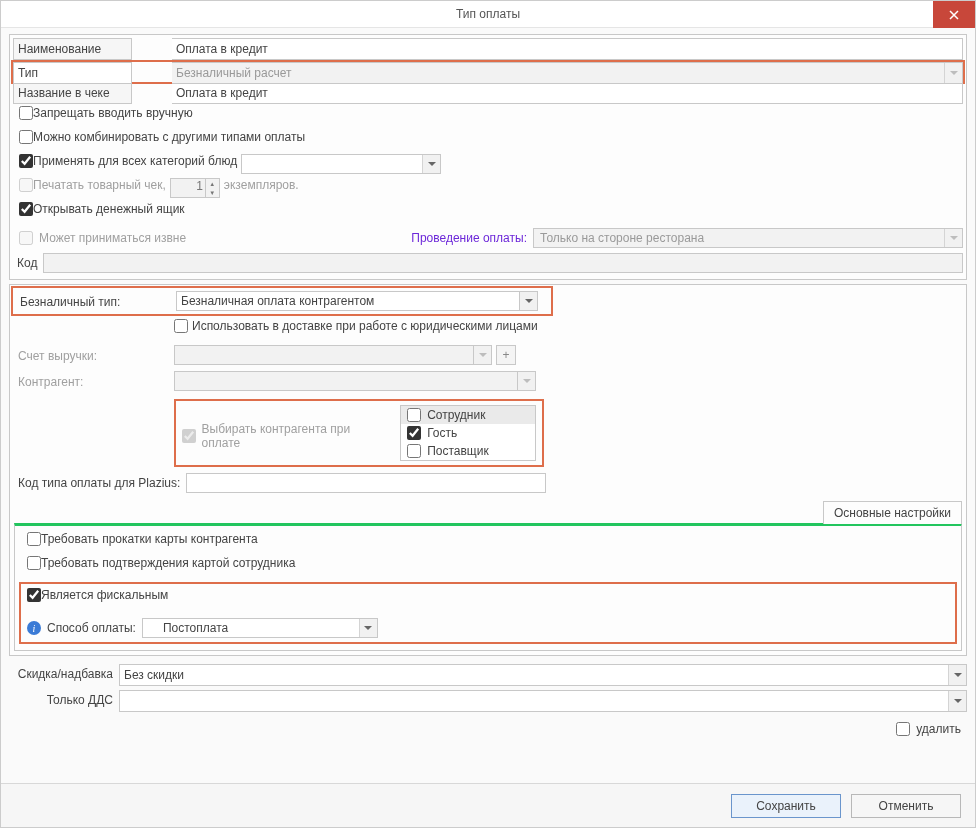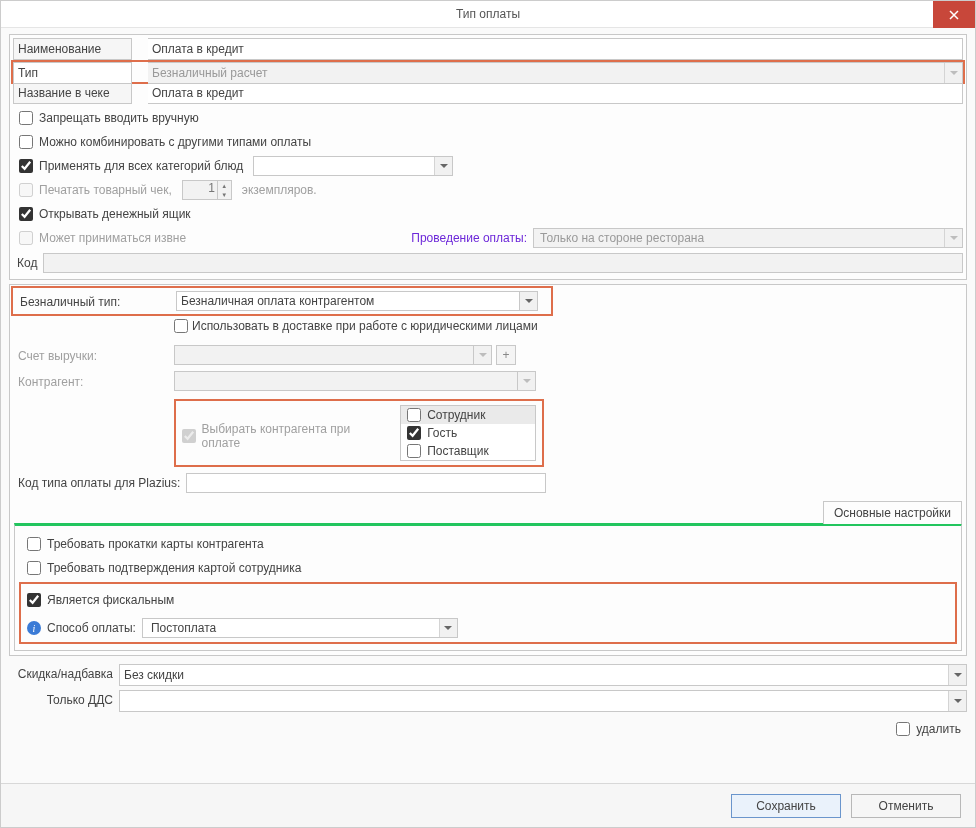--- a/index.html
+++ b/index.html
@@ -71,20 +71,21 @@
   .fld-cell {
     flex: 1;
     border: 1px solid #c8c8c8;
     border-left: none;
     height: 22px;
     display: flex;
     align-items: center;
     padding: 0 4px;
     background: #fff;
     position: relative;
+    margin-left: 24px;
   }
   .fld-cell.disabled { background: #f2f2f2; color: #999; }
   .dd-arrow {
     position: absolute;
     right: 0; top: 0; bottom: 0;
     width: 18px;
     border-left: 1px solid #d4d4d4;
     background: #f1f1f1;
     display: flex;
     align-items: center;
@@ -92,24 +93,23 @@
   }
   .dd-arrow::after {
     content: "";
     border-left: 4px solid transparent;
     border-right: 4px solid transparent;
     border-top: 4px solid #666;
   }
   .dd-arrow.dim::after { border-top-color: #bdbdbd; }
   .chk-row {
     display: flex;
-    align-items: center;
+    align-items: flex-start;
     height: 24px;
     padding-left: 6px;
-    gap: 6px;
   }
   .chk-row.disabled { color: #a0a0a0; }
   input[type="checkbox"] {
     width: 14px; height: 14px;
     margin: 0;
     accent-color: #333;
   }
   .copies-box {
     width: 50px;
     height: 20px;
@@ -247,26 +247,26 @@
     width: 14px; height: 14px;
     border-radius: 50%;
     background: #3b7bd6;
     color: #fff;
     font-size: 10px;
     font-style: italic;
     font-family: Georgia, serif;
     display: flex; align-items: center; justify-content: center;
   }
   .method-combo {
-    width: 316px;
+    width: 236px;
     height: 20px;
     border: 1px solid #c8c8c8;
     background: #fff;
     display: flex; align-items: center;
-    padding-left: 8px;
+    padding-left: 20px;
     position: relative;
   }
 
   .bottom-form { display: flex; flex-direction: column; gap: 4px; margin-top: 4px; }
   .bf-row { display: flex; align-items: flex-start; }
   .bf-lbl { width: 110px; text-align: right; padding: 3px 6px 0 0; }
   .bf-ctrl { flex: 1; position: relative; }
   .bf-select {
     width: 100%; height: 22px;
     border: 1px solid #c8c8c8;

